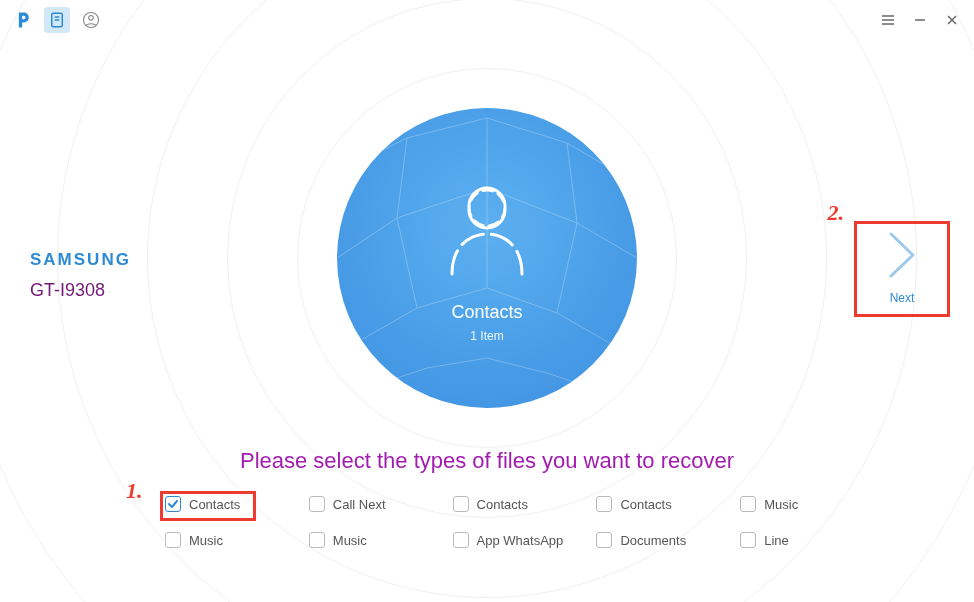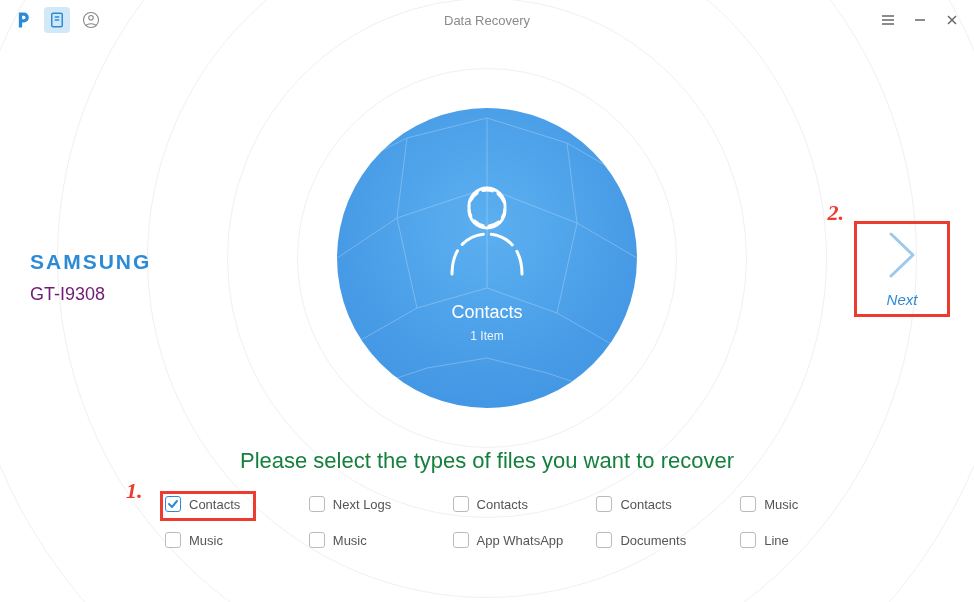--- a/index.html
+++ b/index.html
@@ -59,21 +59,21 @@
       border-radius: 50%;
       left: 50%; top: 50%;
       transform: translate(-50%, -50%);
     }
     
     .device {
       position: absolute;
       left: 30px; top: 250px;
     }
     .device .brand {
-      font-size: 21px;
+      font-size: 17px;
       font-weight: 700;
       letter-spacing: 2px;
       color: #2d8bd6;
     }
     .device .model {
       font-size: 18px;
       color: #701a75;
       margin-top: 10px;
     }
     
@@ -115,24 +115,23 @@
       right: 28px; top: 225px;
       width: 88px;
       text-align: center;
       cursor: pointer;
     }
     .next-wrap .chev {
       width: 88px; height: 60px;
       display: flex; align-items: center; justify-content: center;
     }
     .next-wrap .lbl {
-      font-size: 15px;
+      font-size: 12px;
       color: #2d8bd6;
       margin-top: 6px;
-      font-style: italic;
     }
     
     .anno-box1 {
       position: absolute;
       left: 160px; top: 491px;
       width: 96px; height: 30px;
       border: 3px solid #ee3b2f;
     }
     .anno-box2 {
       position: absolute;
@@ -150,21 +149,21 @@
     }
     .anno-num.n1 { left: 126px; top: 478px; }
     .anno-num.n2 { right: 130px; top: 200px; }
     
     .instruction {
       position: absolute;
       left: 0; right: 0; top: 448px;
       text-align: center;
       font-size: 22px;
       font-weight: 300;
-      color: #15803d;
+      color: #a21caf;
     }
     .options {
       position: absolute;
       left: 165px; right: 100px;
       top: 496px;
       display: grid;
       grid-template-columns: repeat(5, 1fr);
       row-gap: 20px;
       column-gap: 10px;
     }
@@ -205,21 +204,20 @@
       </svg>
     </div>
     <div class="ic-btn">
       <svg width="18" height="18" viewBox="0 0 24 24">
         <circle cx="12" cy="12" r="10" fill="none" stroke="#888" stroke-width="1.5"></circle>
         <circle cx="12" cy="9" r="3" fill="none" stroke="#888" stroke-width="1.5"></circle>
         <path d="M5 20c1.5-4 12.5-4 14 0" fill="none" stroke="#888" stroke-width="1.5"></path>
       </svg>
     </div>
   </div>
-  <div class="title">Data Recovery</div>
   <div class="window-controls">
     <div class="win-btn">
       <svg width="14" height="14" viewBox="0 0 14 14">
         <line x1="1" y1="3" x2="13" y2="3" stroke="#666" stroke-width="1.5"></line>
         <line x1="1" y1="7" x2="13" y2="7" stroke="#666" stroke-width="1.5"></line>
         <line x1="1" y1="11" x2="13" y2="11" stroke="#666" stroke-width="1.5"></line>
       </svg>
     </div>
     <div class="win-btn">
       <svg width="12" height="12" viewBox="0 0 12 12">
@@ -292,21 +290,21 @@
     <div class="opt">
       <span class="cb checked">
         <svg width="12" height="12" viewBox="0 0 12 12">
           <polyline points="2,6 5,9 10,3" fill="none" stroke="#2d8bd6" stroke-width="2" stroke-linecap="round" stroke-linejoin="round"></polyline>
         </svg>
       </span>
       <span>Contacts</span>
     </div>
     <div class="opt">
       <span class="cb"></span>
-      <span>Next Logs</span>
+      <span>Call Next</span>
     </div>
     <div class="opt">
       <span class="cb"></span>
       <span>Contacts</span>
     </div>
     <div class="opt">
       <span class="cb"></span>
       <span>Contacts</span>
     </div>
     <div class="opt">

